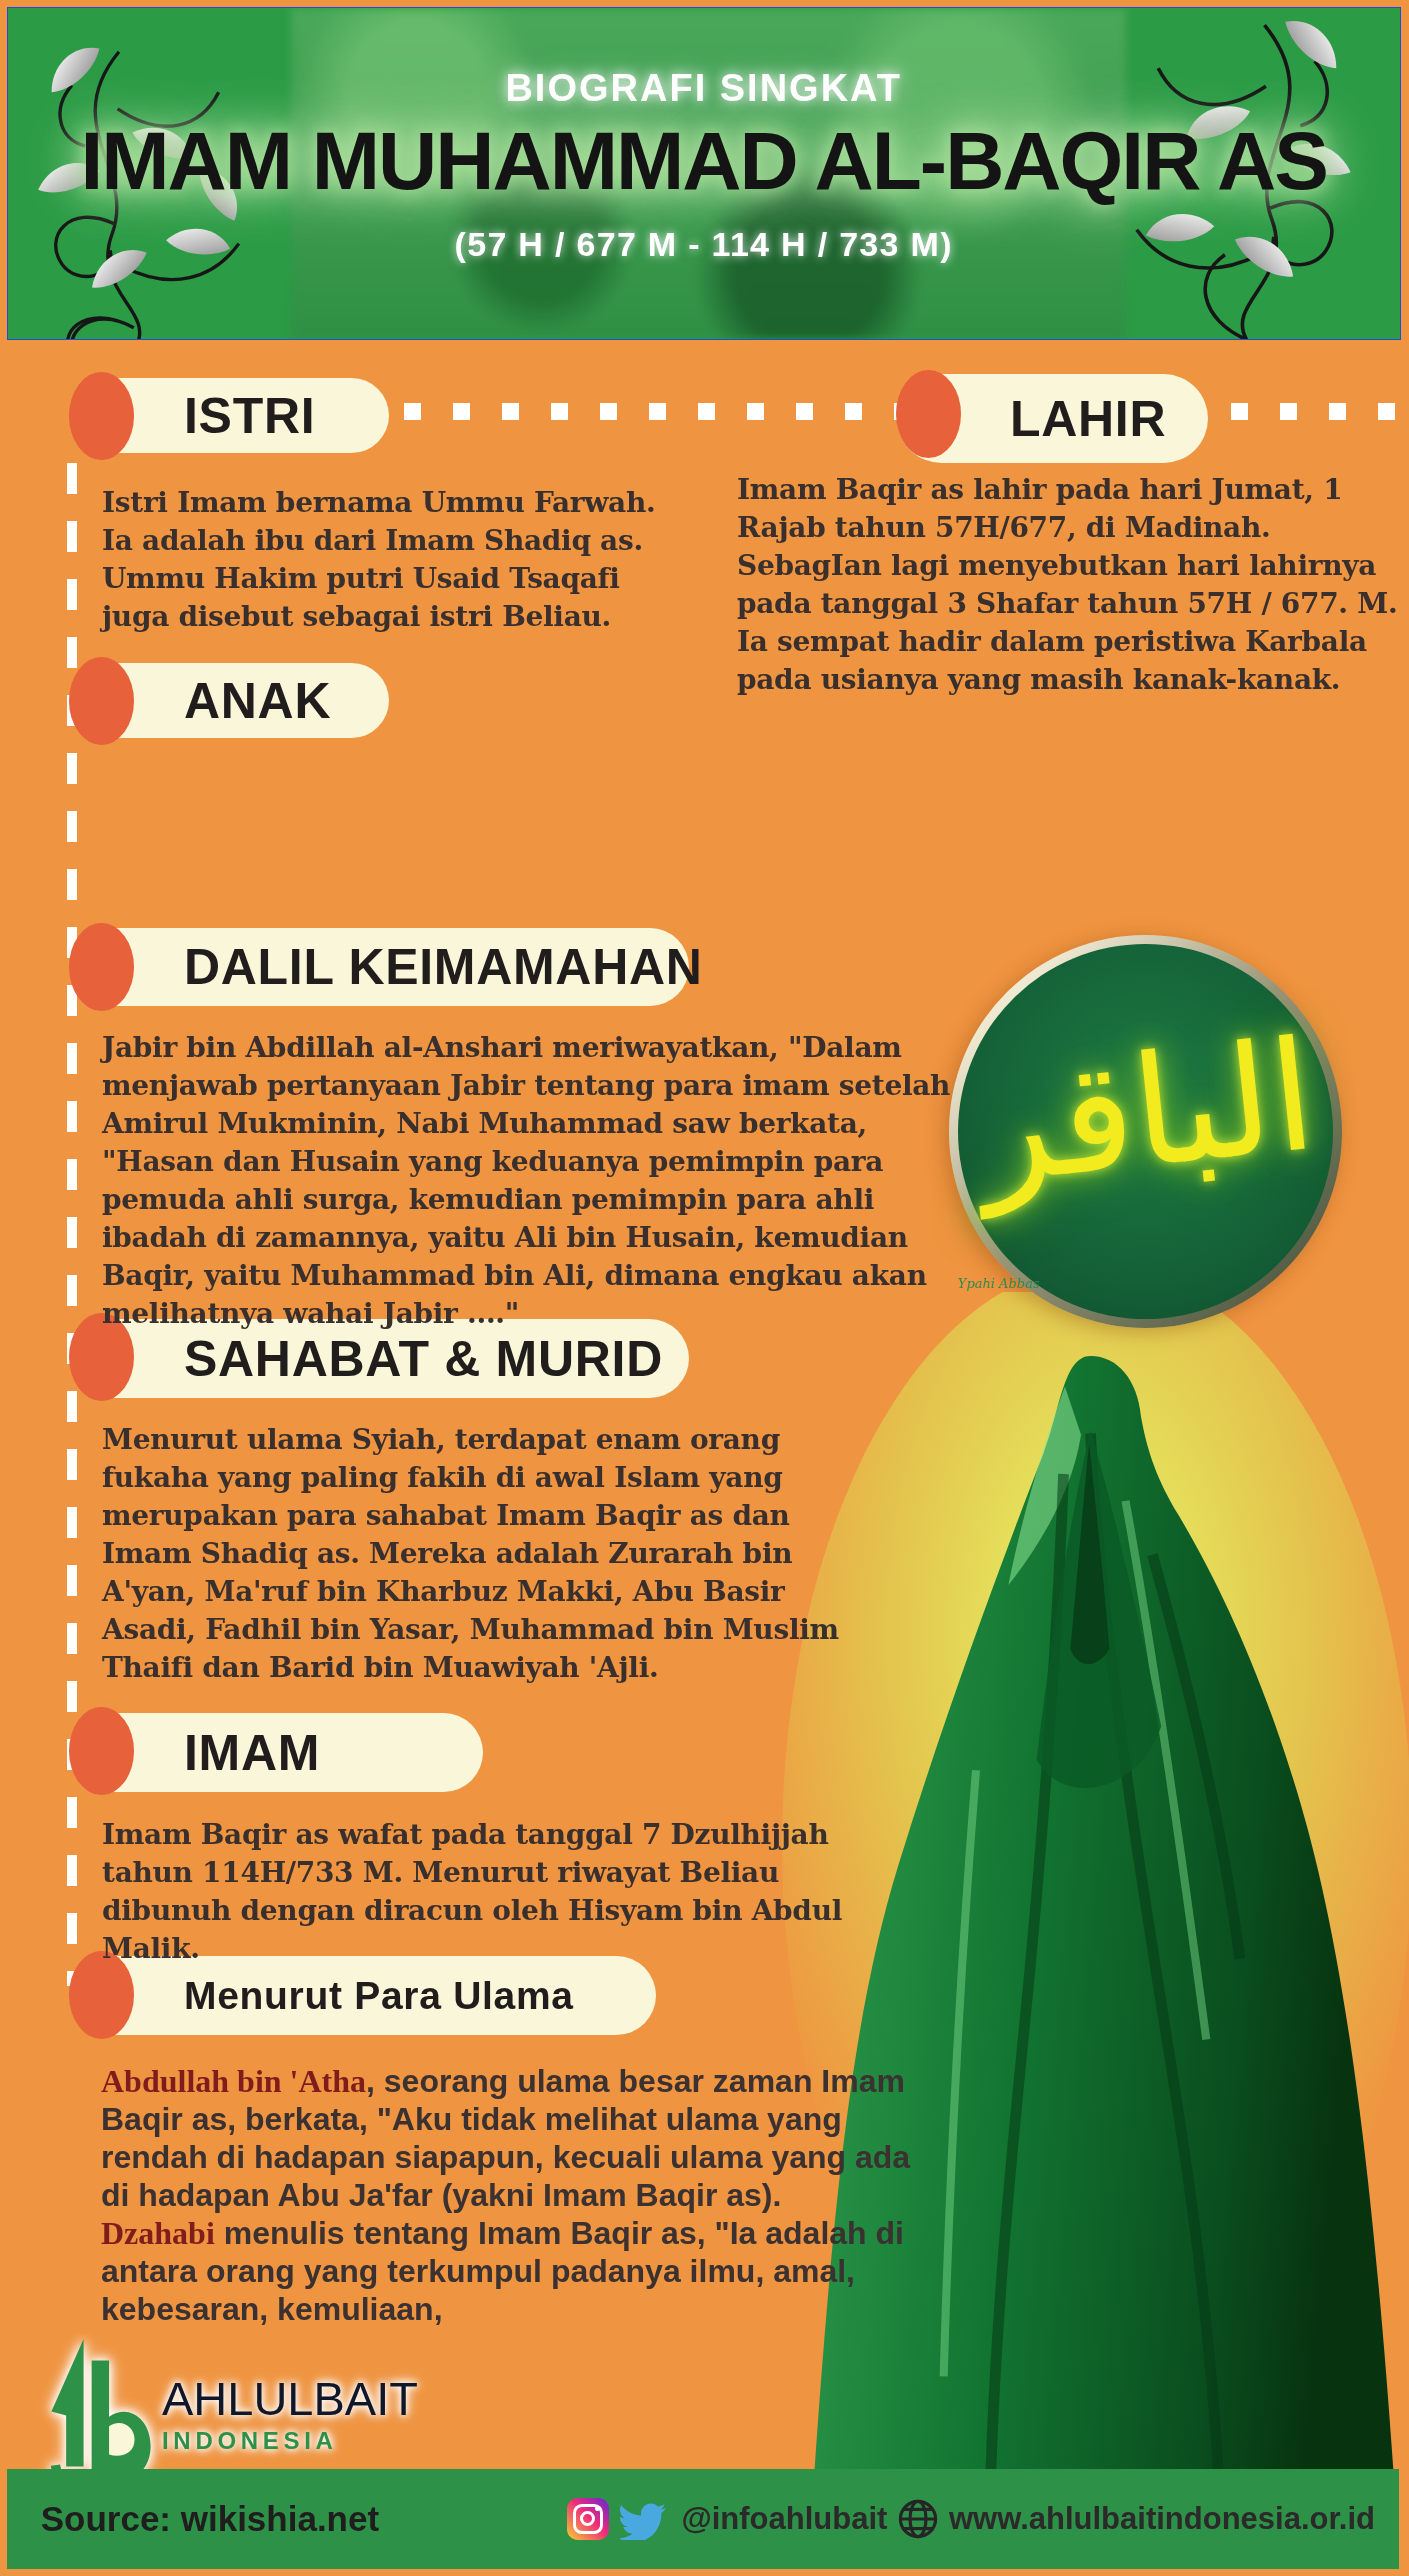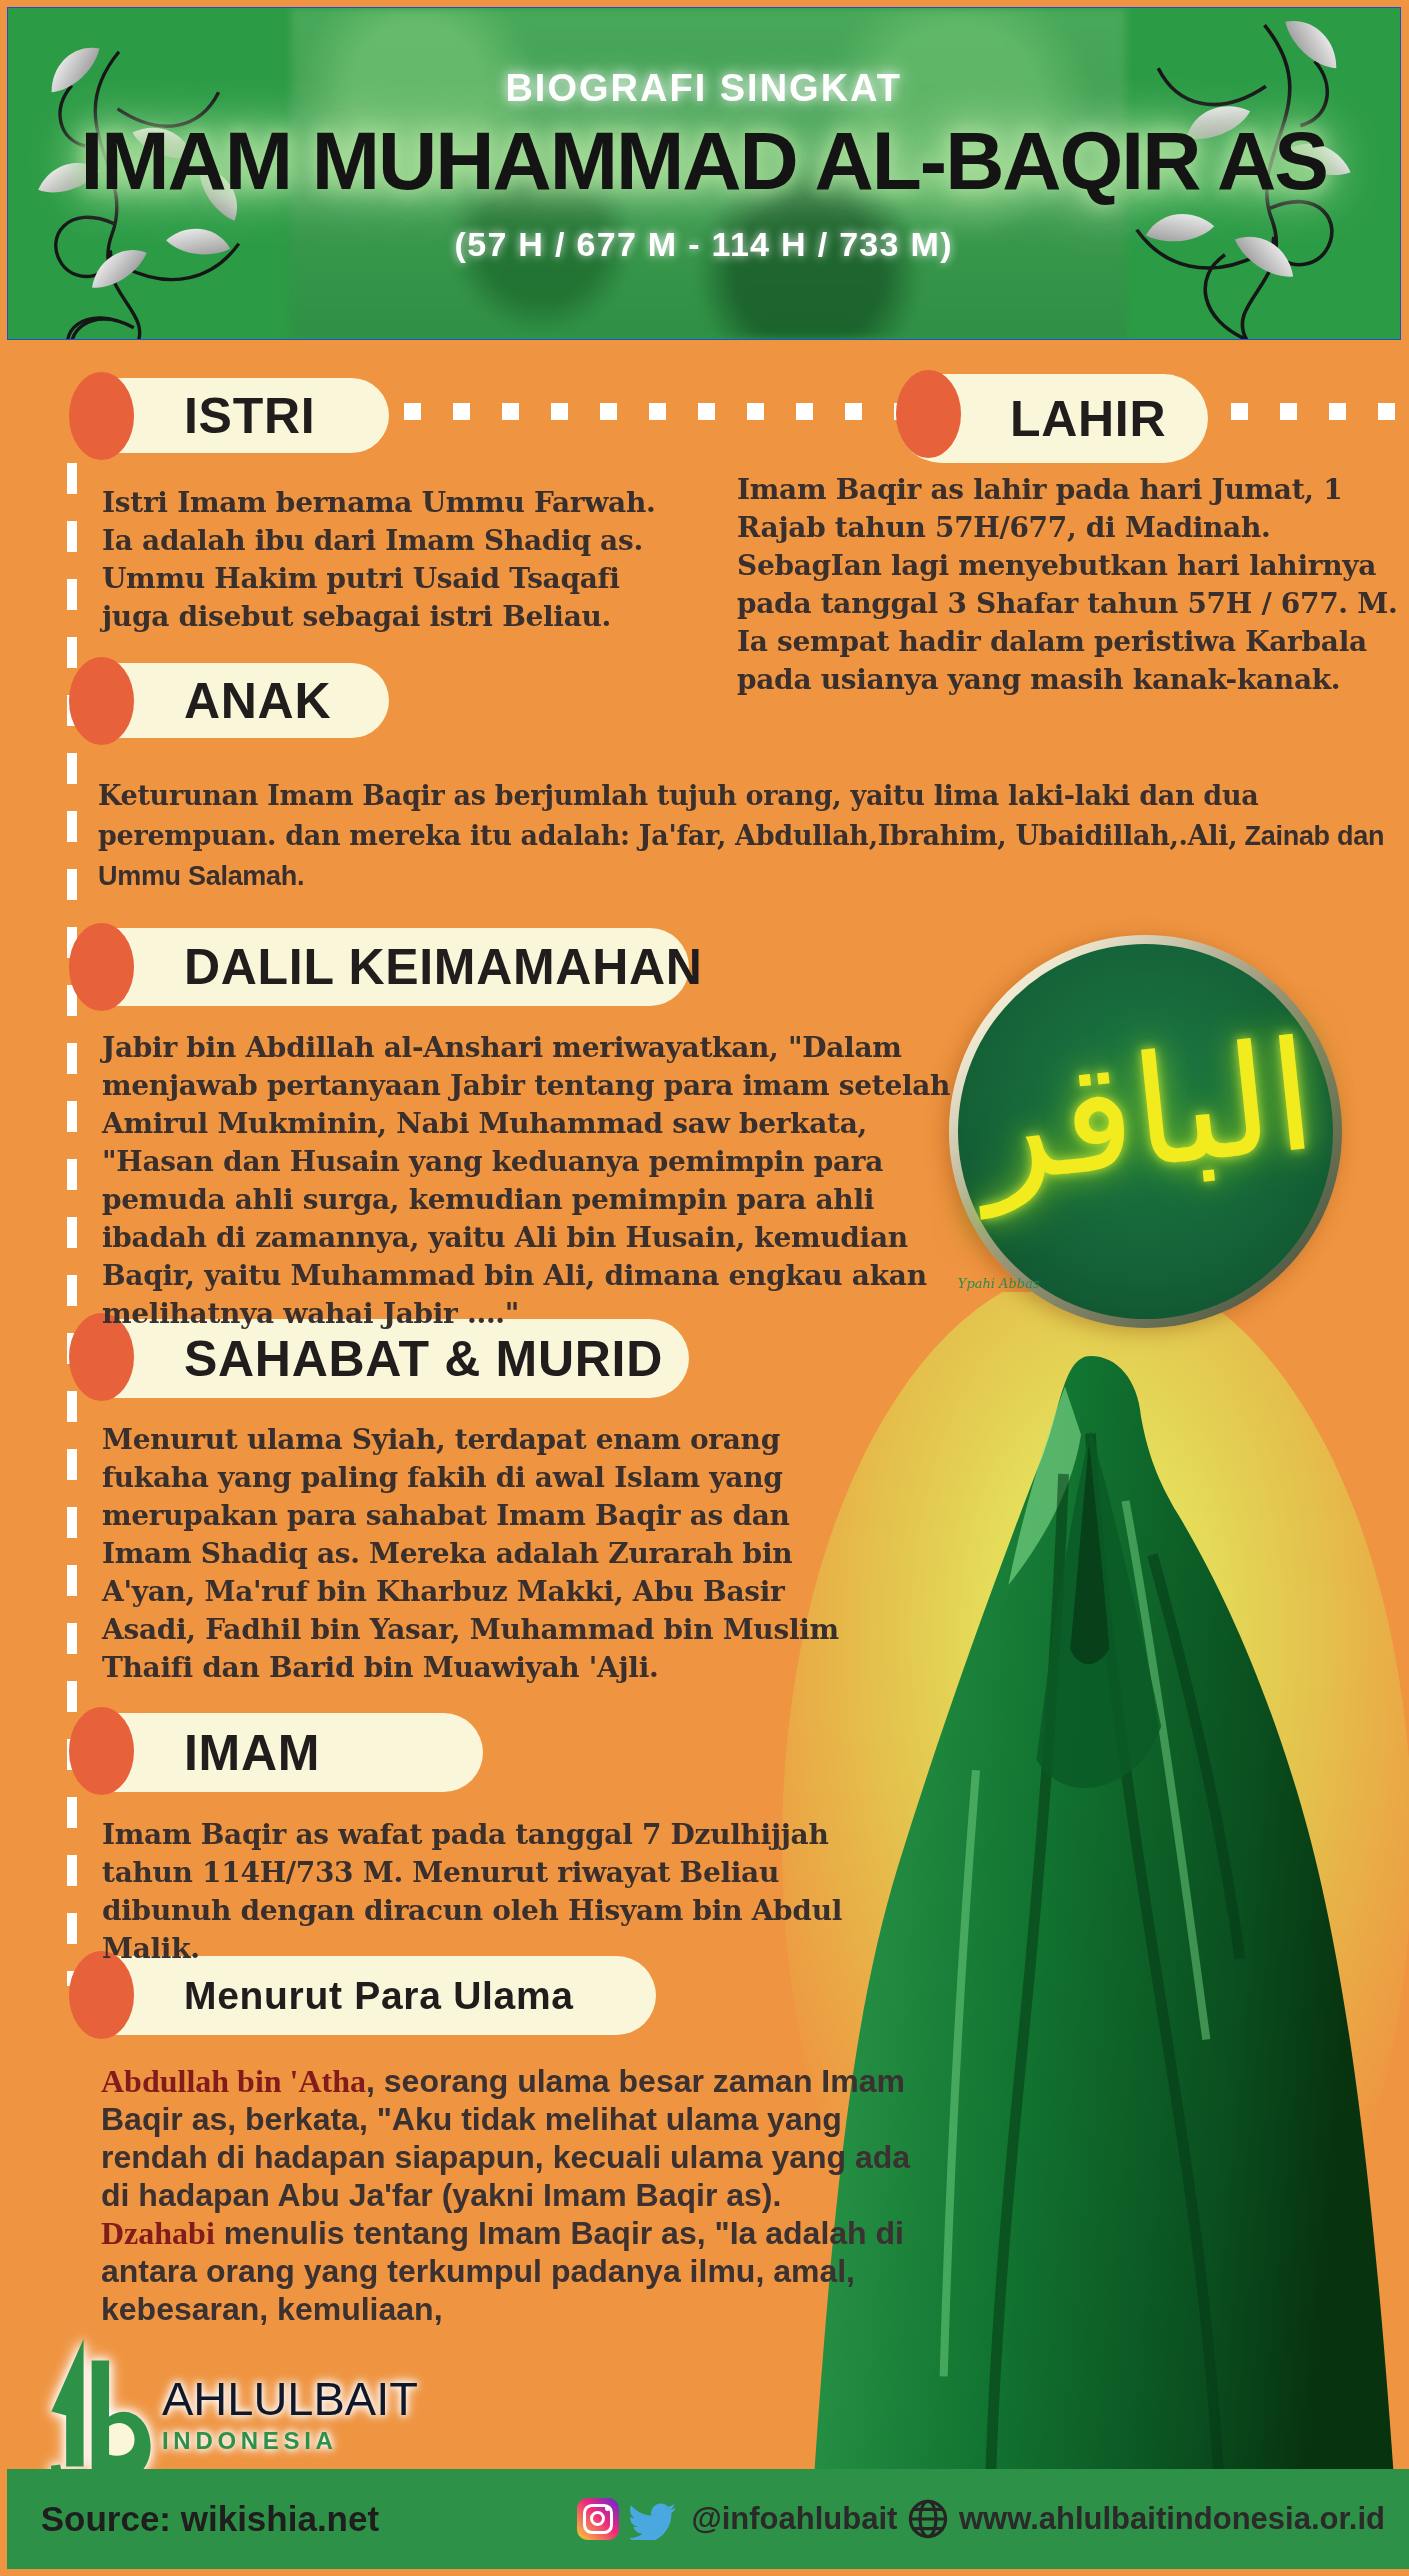--- a/index.html
+++ b/index.html
@@ -101,21 +101,21 @@
   .logo-name {
     font-size:47px; font-weight:normal; color:#0f172a; letter-spacing:0;
     text-shadow:0 0 6.7px #fff,0 0 9.4px #fff,0 0 13.5px #fff;
   }
   .logo-country {
     font-size:24px; font-weight:bold; color:#2E9148; letter-spacing:4.7px; margin-top:1.3px;
     text-shadow:0 0 6.7px #fff,0 0 9.4px #fff,0 0 13.5px #fff;
   }
   
   .footer-bar {
-    position:absolute; left:6.7px; right:1px; bottom:6.7px; height:100px;
+    position:absolute; left:6.7px; right:11px; bottom:6.7px; height:100px;
     background:#2E9148; z-index:10; display:flex; align-items:center;
     padding:0 24px 1px 34px; box-sizing:border-box; color:#262424;
   }
   .footer-source { font-size:35px; font-weight:bold; color:#1f1d1d; }
   .footer-right { margin-left:auto; display:flex; align-items:center; gap:10.8px; }
   .footer-handle, .footer-site { font-size:31px; font-weight:bold; color:#2b2929; white-space:nowrap; }
   .ig-icon {
     position:relative; width:42px; height:42px; border-radius:10.8px;
     background:linear-gradient(45deg,#f9ce34 0%, #ee2a7b 55%, #6228d7 100%);
   }
@@ -227,21 +227,20 @@
 
   <div class="pill" style="left:71px; top:1956px; width:585px; height:79px;">
     <span class="pill-label small">Menurut Para Ulama</span>
   </div>
   <div class="dot" style="left:69px; top:1951px;"></div>
 
   <div class="body-text" style="left:102px; top:484px; width:593px;">Istri Imam bernama Ummu Farwah. Ia adalah ibu dari Imam Shadiq as. Ummu Hakim putri Usaid Tsaqafi juga disebut sebagai istri Beliau.</div>
 
   <div class="body-text" style="left:737px; top:471px; width:673px;">Imam Baqir as lahir pada hari Jumat, 1 Rajab tahun  57H/677, di Madinah. SebagIan lagi menyebutkan hari lahirnya pada tanggal 3 Shafar tahun  57H / 677. M. Ia sempat hadir dalam peristiwa Karbala pada usianya yang masih kanak-kanak.</div>
 
-  <div class="body-text" style="left:98px; top:776px; width:1296px; font-size:27px; line-height:40px;"><span>Keturunan Imam Baqir as berjumlah tujuh orang, yaitu lima laki-laki dan dua perempuan. dan mereka itu adalah: Ja'far, Abdullah,Ibrahim, Ubaidillah,.Ali,</span><span class="sans"> Zainab dan  Ummu Salamah.</span></div>
 
   <div class="body-text" style="left:102px; top:1029px; width:855px;">Jabir bin Abdillah al-Anshari meriwayatkan, "Dalam menjawab pertanyaan Jabir tentang para imam setelah Amirul Mukminin, Nabi Muhammad saw berkata, "Hasan dan Husain yang keduanya pemimpin para pemuda ahli surga, kemudian pemimpin para ahli ibadah di zamannya, yaitu Ali bin Husain, kemudian Baqir, yaitu Muhammad bin Ali, dimana engkau akan melihatnya wahai Jabir ...."</div>
 
   <div class="body-text" style="left:102px; top:1421px; width:774px;">Menurut ulama Syiah, terdapat enam orang fukaha yang paling fakih di awal Islam yang merupakan para sahabat Imam Baqir as dan Imam Shadiq as. Mereka adalah Zurarah bin A'yan, Ma'ruf bin Kharbuz Makki, Abu Basir Asadi, Fadhil bin Yasar, Muhammad bin Muslim Thaifi dan Barid bin Muawiyah 'Ajli.</div>
 
   <div class="body-text" style="left:102px; top:1816px; width:754px;">Imam Baqir as wafat pada tanggal 7 Dzulhijjah tahun 114H/733 M. Menurut riwayat Beliau dibunuh dengan diracun oleh Hisyam bin Abdul Malik.</div>
 
   <div class="ulama-text"><span class="accent-cream">Abdullah bin 'Atha</span><span>, seorang ulama besar zaman Imam Baqir as, berkata, "Aku tidak melihat ulama yang rendah di hadapan siapapun, kecuali ulama yang ada di hadapan Abu Ja'far (yakni Imam Baqir as).</span><br><span class="accent-cream">Dzahabi</span><span> menulis tentang Imam Baqir as, "Ia adalah di antara orang yang terkumpul padanya ilmu, amal, kebesaran, kemuliaan,</span></div>
 
   <div class="calli">

